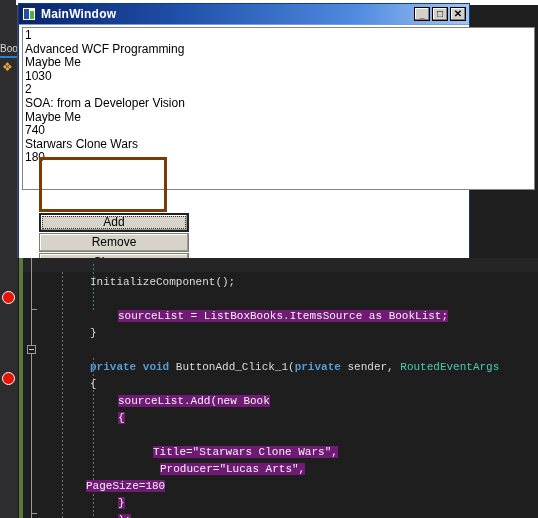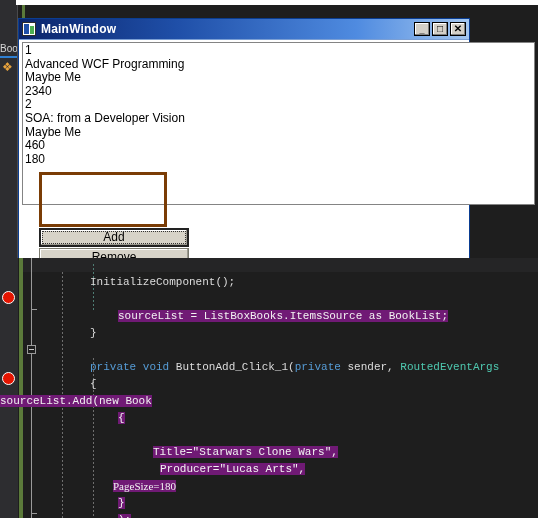--- a/index.html
+++ b/index.html
@@ -86,21 +86,21 @@
   #vs-green-col {
     position: absolute;
     left: 22px; top: 5px;
     width: 3px; height: 253px;
     background: #5b7a3a;
   }
 
   
   #main-window {
     position: absolute;
-    left: 18px; top: 18px;
+    left: 18px; top: 3px;
     width: 452px; height: 256px;
     border: 1px solid #0a3d91;
     box-sizing: border-box;
     background: #86efac;
   }
   #title-bar {
     position: absolute;
     left: 0; top: 0;
     width: 100%; height: 20px;
     background: linear-gradient(to right, #0a246a 0%, #1f4fa8 35%, #4f8be0 75%, #a3c6f0 100%);
@@ -327,21 +327,21 @@
   .code-line {
     position: absolute;
     left: 0;
     height: 17px;
     line-height: 17px;
     white-space: pre;
     color: #dcdcdc;
   }
   .code-line .txt { position: relative; }
   .hl { background: #701a75; color: #f2f2f2; }
-  .kw { color: #569cd6; }
+  .kw { color: #569cd6; font-weight: bold; }
   .type { color: #4ec9b0; }
   .plain { color: #dcdcdc; }
 </style>
 </head>
 <body>
 
 <div id="ide-background"></div>
 <div id="top-strip"></div>
 <div id="top-strip-dark"></div>
 
@@ -370,25 +370,26 @@
       </div>
     </div>
   </div>
 
   <div id="client-area">
 
     <div id="books-listbox">
         <div class="list-line">1</div>
         <div class="list-line">Advanced WCF Programming</div>
         <div class="list-line">Maybe Me</div>
-        <div class="list-line">2340</div>
+        <div class="list-line">1030</div>
         <div class="list-line">2</div>
         <div class="list-line">SOA: from a Developer Vision</div>
         <div class="list-line">Maybe Me</div>
-        <div class="list-line">460</div>
+        <div class="list-line">740</div>
+        <div class="list-line">Starwars Clone Wars</div>
         <div class="list-line">180</div>
       </div>
 
     <div id="new-item-annotation" style="border-color: rgb(122, 60, 5);"></div>
 
     <div id="button-stack">
       <button class="win-button" id="btn-add">Add</button>
       <button class="win-button" id="btn-remove">Remove</button>
       <button class="win-button" id="btn-change">Change</button>
     </div>
@@ -404,25 +405,25 @@
   <div class="indent-guide" id="indent-1"></div>
   <div class="indent-guide" id="indent-2"></div>
   <div class="indent-guide" id="indent-2b"></div>
 
   <div id="code-lines">
       <div class="code-line" style="top: 0px; padding-left: 90px;"><span class="txt plain">InitializeComponent();</span></div>
       <div class="code-line" style="top: 34px; padding-left: 118px;"><span class="txt hl">sourceList = ListBoxBooks.ItemsSource as BookList;</span></div>
       <div class="code-line" style="top: 51px; padding-left: 90px;"><span class="txt plain">}</span></div>
       <div class="code-line" style="top: 85px; padding-left: 90px;"><span class="txt kw">private void </span><span class="txt plain">ButtonAdd_Click_1(</span><span class="txt kw">private</span><span class="txt plain"> sender, </span><span class="txt type">RoutedEventArgs</span></div>
       <div class="code-line" style="top: 102px; padding-left: 90px;"><span class="txt plain">{</span></div>
-      <div class="code-line" style="top: 119px; "><span class="txt hl">sourceList.Add(new Book</span></div>
+      <div class="code-line" style="top: 119px; padding-left: 118px;"><span class="txt hl">sourceList.Add(new Book</span></div>
       <div class="code-line" style="top: 136px; padding-left: 118px;"><span class="txt hl">{</span></div>
       <div class="code-line" style="top: 170px; padding-left: 153px;"><span class="txt hl">Title="Starwars Clone Wars",</span></div>
       <div class="code-line" style="top: 187px; padding-left: 160px;"><span class="txt hl">Producer="Lucas Arts",</span></div>
-      <div class="code-line" style="top: 204px; padding-left: 113px; font-family: Liberation Serif, serif;"><span class="txt hl">PageSize=180</span></div>
+      <div class="code-line" style="top: 204px; padding-left: 86px;"><span class="txt hl">PageSize=180</span></div>
       <div class="code-line" style="top: 221px; padding-left: 118px;"><span class="txt hl">}</span></div>
       <div class="code-line" style="top: 238px; padding-left: 118px;"><span class="txt hl">);</span></div>
       <div class="code-line" style="top: 255px; padding-left: 90px;"><span class="txt plain">}</span></div>
     </div>
 <div class="breakpoint" style="top: 33px;"></div>
     <div class="breakpoint" style="top: 114px;"></div>
     <div class="fold-marker" style="top: 87px;"></div>
     <div class="fold-tick" style="top: 51px;"></div>
     <div class="fold-tick" style="top: 255px;"></div>
   </div>

